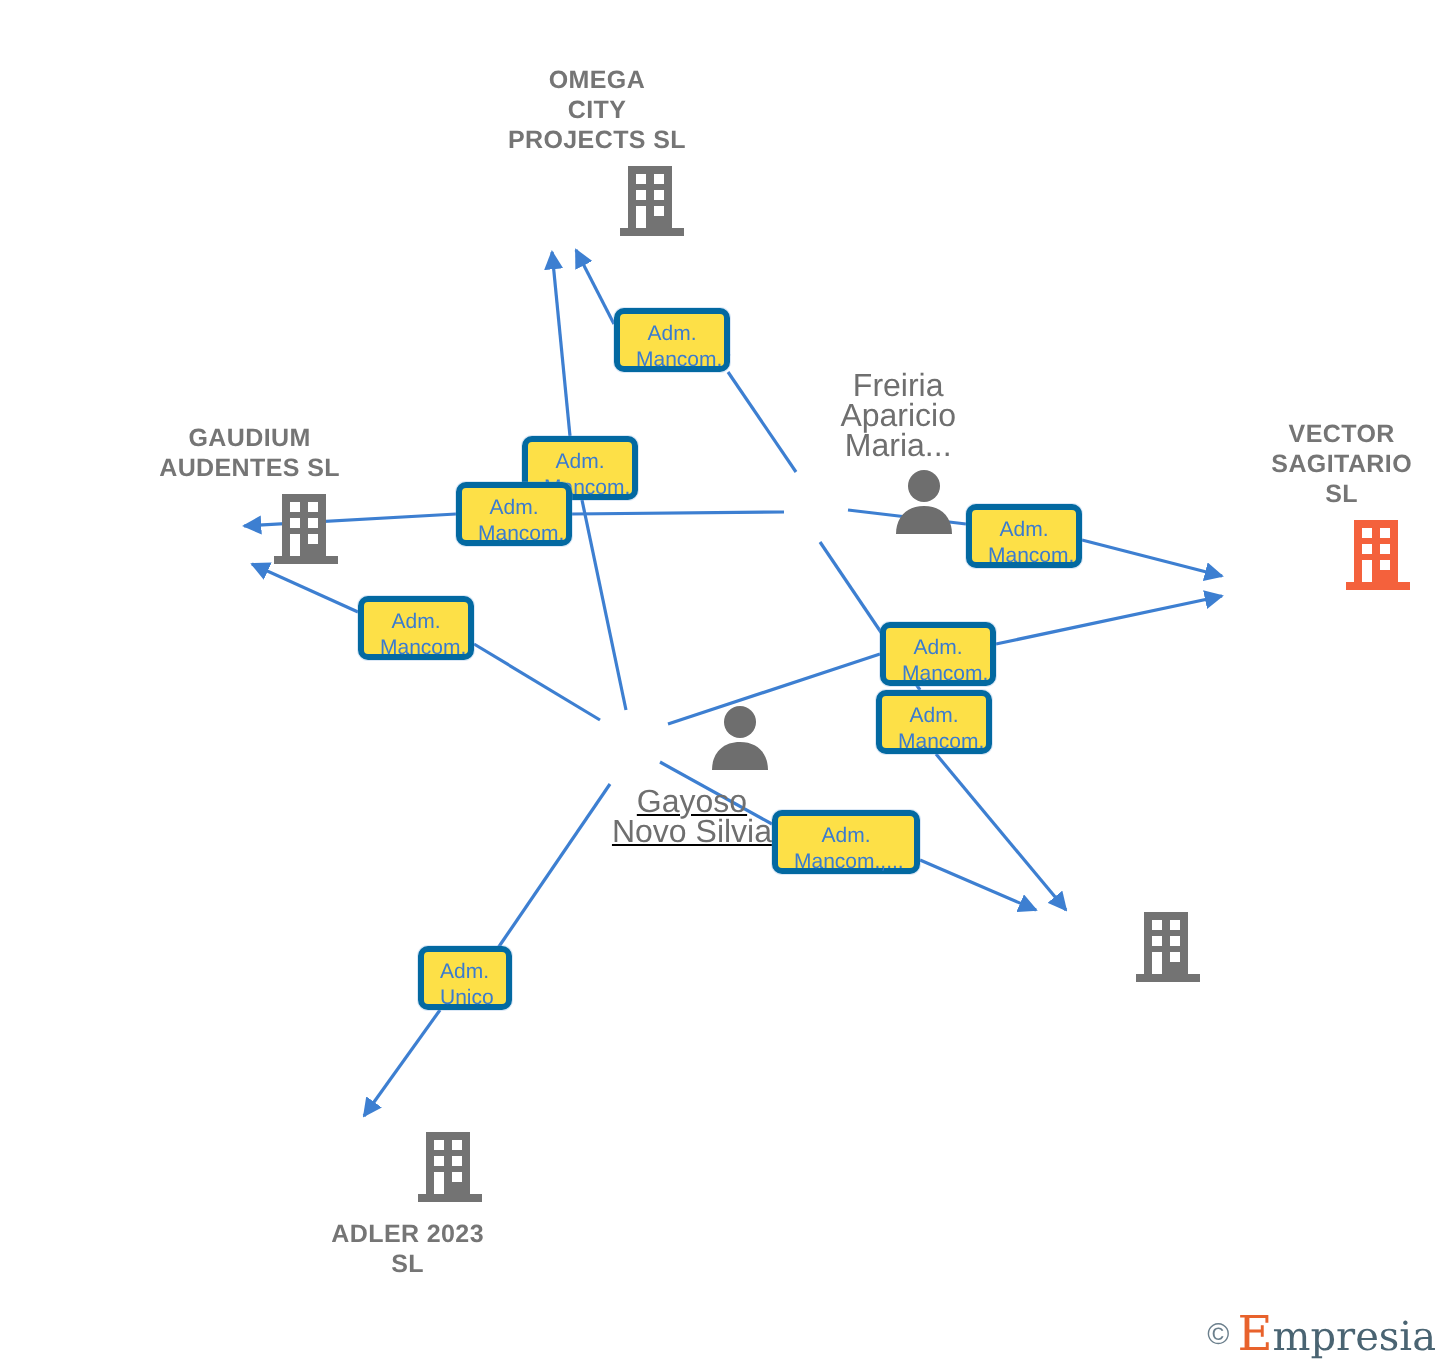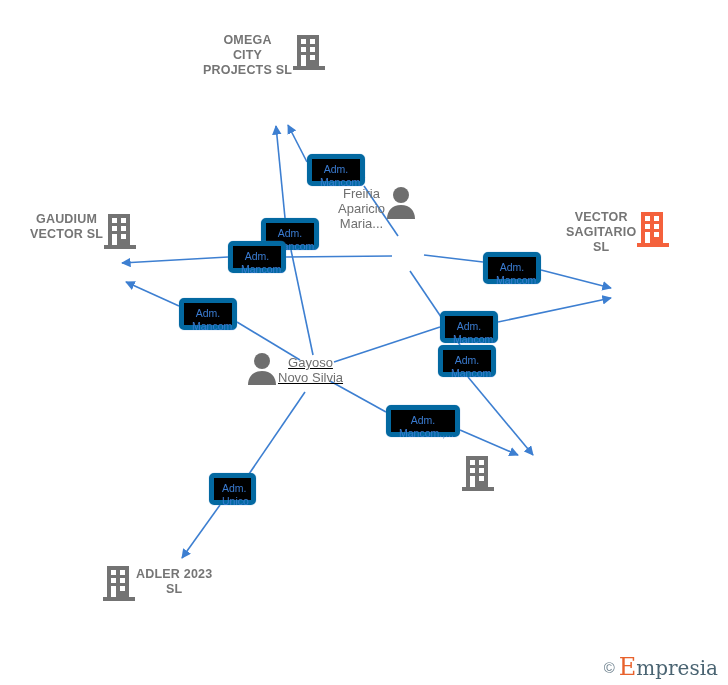--- a/index.html
+++ b/index.html
@@ -20,51 +20,51 @@
   #edge-layer {
     position: absolute;
     left: 0;
     top: 0;
     width: 728px;
     height: 685px;
   }
   .node {
     position: absolute;
     display: flex;
-    flex-direction: row;
-    align-items: flex-start;
+    flex-direction: column;
+    align-items: flex-end;
     width: 140px;
     margin-left: -70px;
   }
   .node-label {
     font-size: 12.5px;
     line-height: 15px;
     color: #757575;
     text-align: center;
     font-weight: bold;
     letter-spacing: 0.2px;
     white-space: pre-line;
   }
   .node-label.person {
     font-weight: normal;
-    font-size: 13px;
+    font-size: 16px;
     color: #6f6f6f;
     letter-spacing: 0;
   }
   .node-icon {
     display: block;
   }
   .node.label-top .node-label { margin-bottom: 3px; }
   .node.label-bottom .node-label { margin-top: 3px; }
 
   .edge-label {
     position: absolute;
     box-sizing: border-box;
-    background: #000000;
-    border: 5px solid #0369a1;
+    background: #fde047;
+    border: 3px solid #0369a1;
     border-radius: 5px;
     color: #3a7bd0;
     font-size: 10.5px;
     line-height: 13px;
     padding: 4px 8px 5px 8px;
     text-align: center;
     white-space: pre-line;
     box-shadow: 0 0 0 0.5px rgba(111,163,224,0.25);
   }
   .edge-label.align-left { text-align: left; }
@@ -148,21 +148,21 @@
             <rect x="9" y="6" width="5" height="5" fill="#ffffff"></rect>
             <rect x="18" y="6" width="5" height="5" fill="#ffffff"></rect>
             <rect x="9" y="14" width="5" height="5" fill="#ffffff"></rect>
             <rect x="18" y="14" width="5" height="5" fill="#ffffff"></rect>
             <rect x="18" y="22" width="5" height="5" fill="#ffffff"></rect>
             <rect x="9" y="22" width="5" height="11" fill="#ffffff"></rect>
           </svg></div>
       </div>
       <div class="node label-top" style="left: 100px; top: 212px;">
         <div class="node-label">GAUDIUM
-VECTOR  SL</div>
+AUDENTES  SL</div>
         <div class="node-icon"><svg width="34" height="38" viewBox="0 0 34 38" xmlns="http://www.w3.org/2000/svg">
             <rect x="5" y="2" width="22" height="31" fill="#737373"></rect>
             <rect x="1" y="33" width="32" height="4" fill="#737373"></rect>
             <rect x="9" y="6" width="5" height="5" fill="#ffffff"></rect>
             <rect x="18" y="6" width="5" height="5" fill="#ffffff"></rect>
             <rect x="9" y="14" width="5" height="5" fill="#ffffff"></rect>
             <rect x="18" y="14" width="5" height="5" fill="#ffffff"></rect>
             <rect x="18" y="22" width="5" height="5" fill="#ffffff"></rect>
             <rect x="9" y="22" width="5" height="11" fill="#ffffff"></rect>
           </svg></div>

